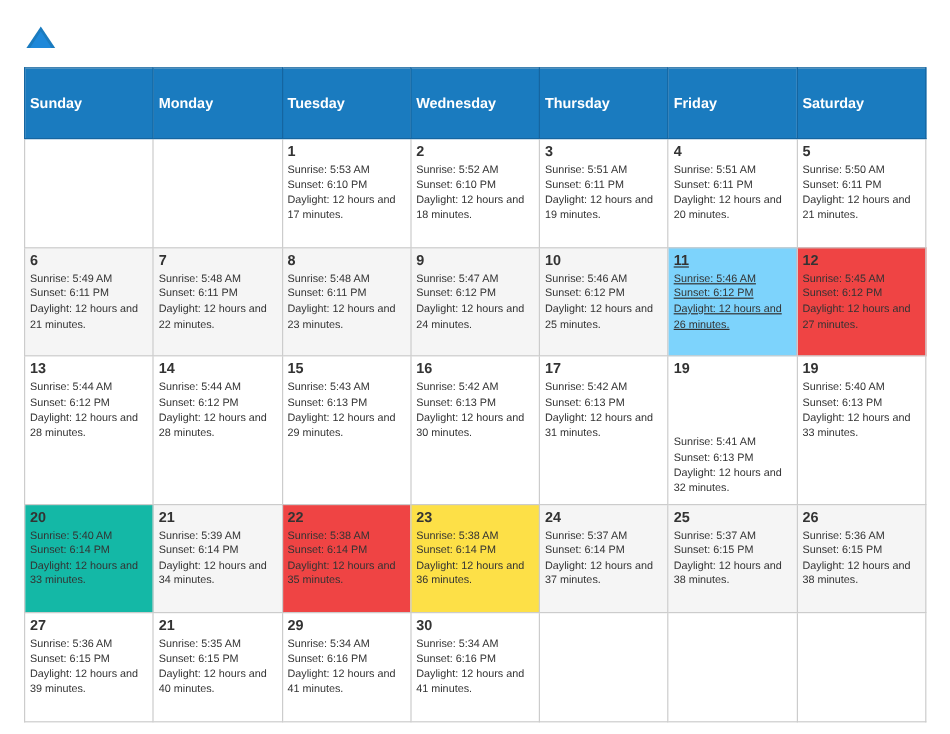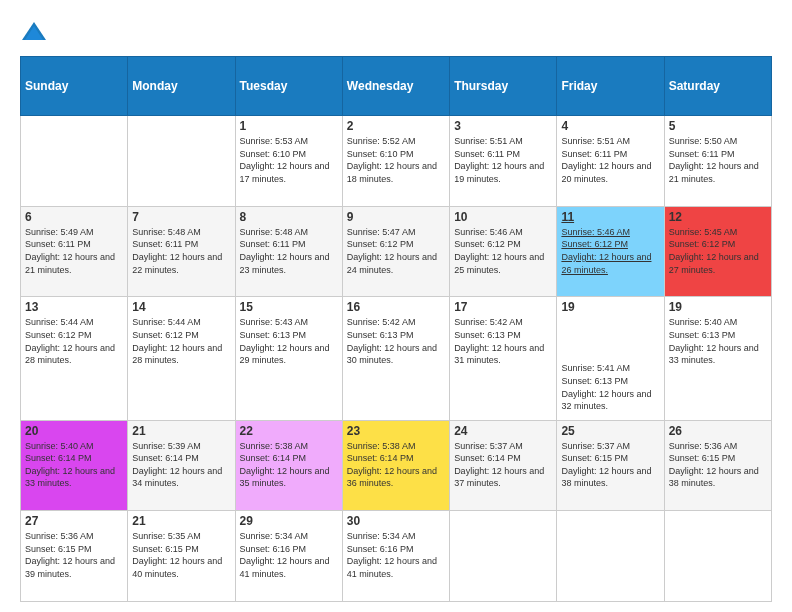--- a/index.html
+++ b/index.html
@@ -254,33 +254,33 @@
 Daylight: 12 hours and 32 minutes.</div>
           </td>
           <td>
             <span class="day-num">19</span>
             <div class="day-info" style="white-space: pre-line;">Sunrise: 5:40 AM
 Sunset: 6:13 PM
 Daylight: 12 hours and 33 minutes.</div>
           </td>
         </tr>
         <tr>
-          <td style="background: #d946ef;">
+          <td style="background: #14b8a6;">
             <span class="day-num">20</span>
             <div class="day-info" style="white-space: pre-line;">Sunrise: 5:40 AM
 Sunset: 6:14 PM
 Daylight: 12 hours and 33 minutes.</div>
           </td>
           <td style="background: rgb(245, 245, 245);">
             <span class="day-num">21</span>
             <div class="day-info" style="white-space: pre-line;">Sunrise: 5:39 AM
 Sunset: 6:14 PM
 Daylight: 12 hours and 34 minutes.</div>
           </td>
-          <td style="background: #f0abfc;">
+          <td style="background: #ef4444;">
             <span class="day-num">22</span>
             <div class="day-info" style="white-space: pre-line;">Sunrise: 5:38 AM
 Sunset: 6:14 PM
 Daylight: 12 hours and 35 minutes.</div>
           </td>
           <td style="background: #fde047;">
             <span class="day-num">23</span>
             <div class="day-info" style="white-space: pre-line;">Sunrise: 5:38 AM
 Sunset: 6:14 PM
 Daylight: 12 hours and 36 minutes.</div>

